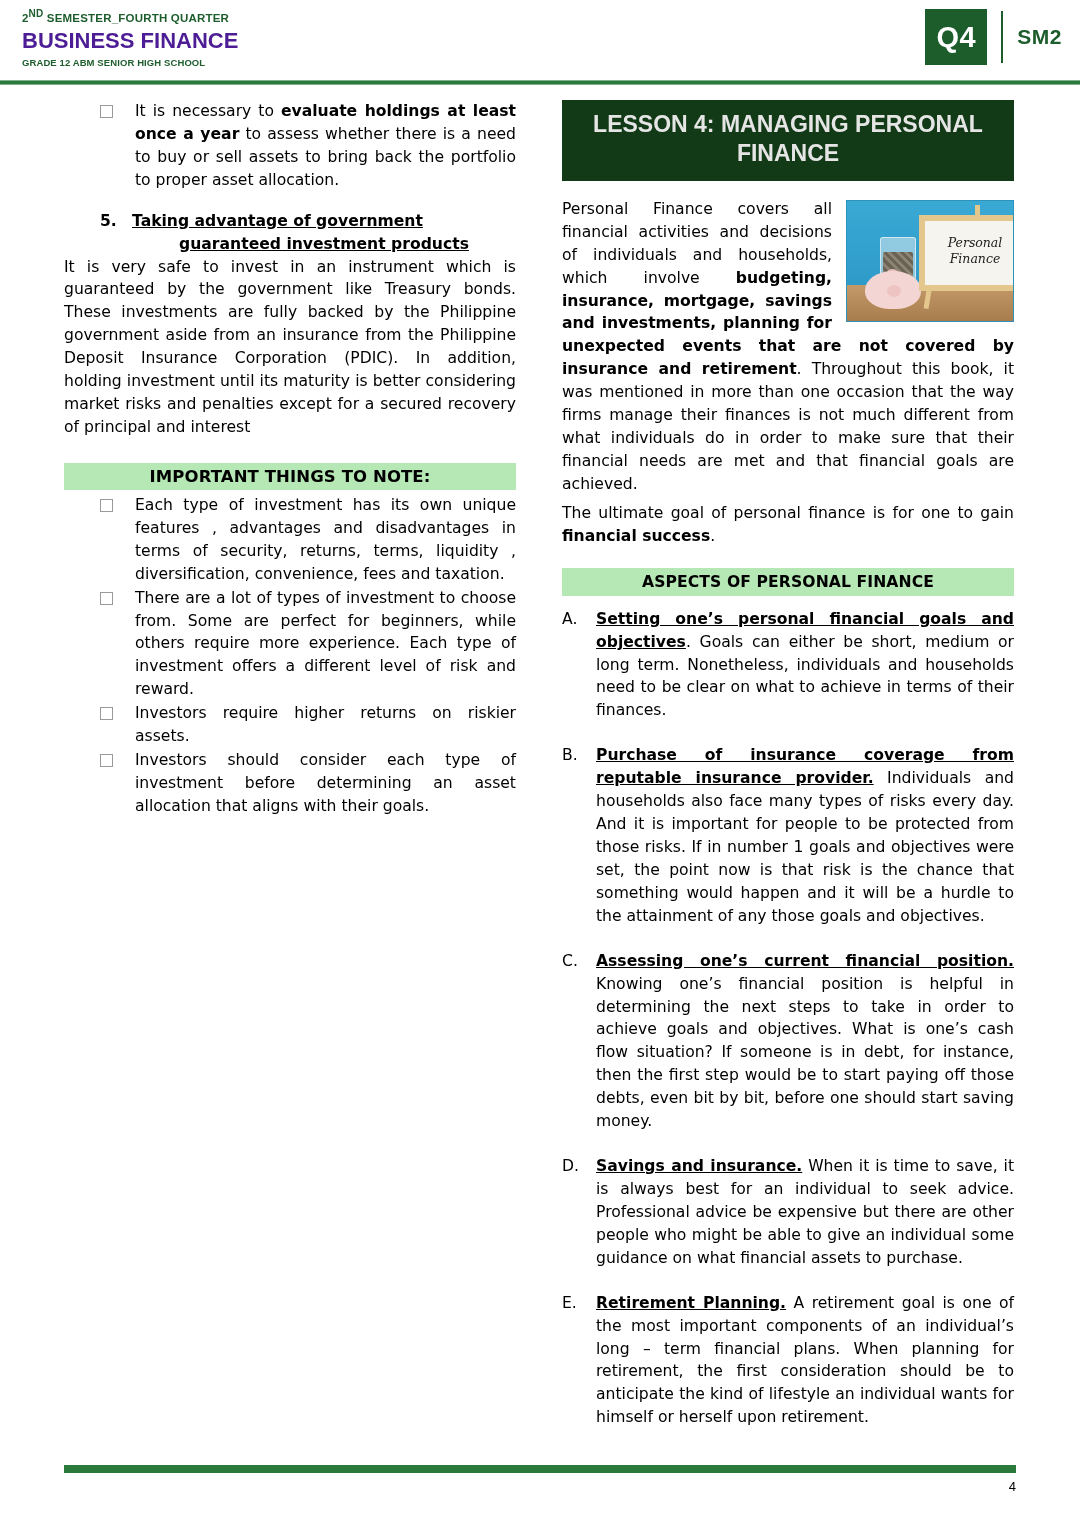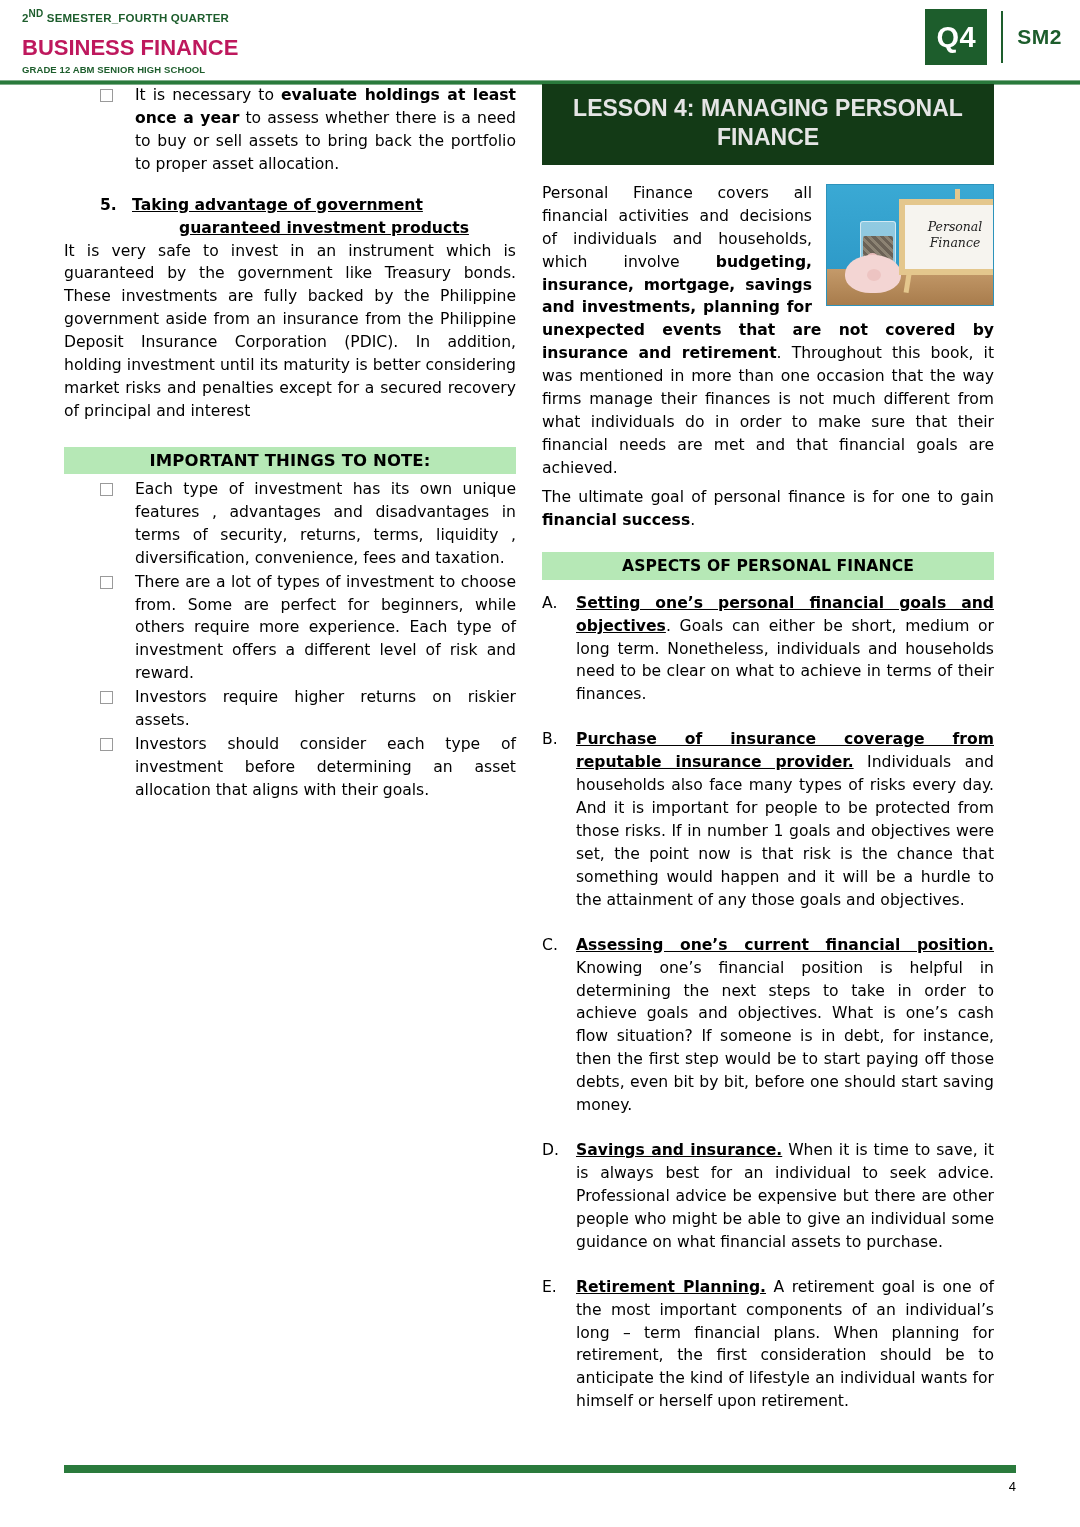--- a/index.html
+++ b/index.html
@@ -37,23 +37,23 @@
     white-space: nowrap;
   }
   .hdr-semester sup {
     font-size: 10px;
     vertical-align: super;
   }
   .hdr-title {
     font-family: "Liberation Sans", sans-serif;
     font-size: 22px;
     font-weight: bold;
-    color: #be185d;
+    color: #4c1d95;
     line-height: 1.25;
-    margin-top: 10px;
+    margin-top: 3px;
     white-space: nowrap;
   }
   .hdr-grade {
     font-family: "Liberation Sans", sans-serif;
     font-size: 9.5px;
     font-weight: bold;
     color: #1d5d2c;
     letter-spacing: 0.1px;
     margin-top: 2px;
     white-space: nowrap;
@@ -99,25 +99,25 @@
     top: 80px;
     height: 3px;
     background: #2a7a3c;
     border-top: 1px solid #7fae8a;
     border-bottom: 1px solid #7fae8a;
   }
 
   
   .content {
     position: absolute;
-    top: 84px;
+    top: 100px;
     left: 0;
     right: 0;
     display: flex;
-    gap: 26px;
+    gap: 46px;
     padding: 0 60px 0 64px;
     box-sizing: border-box;
   }
   .col {
     width: 452px;
     flex: 0 0 452px;
   }
 
   
   .para {

